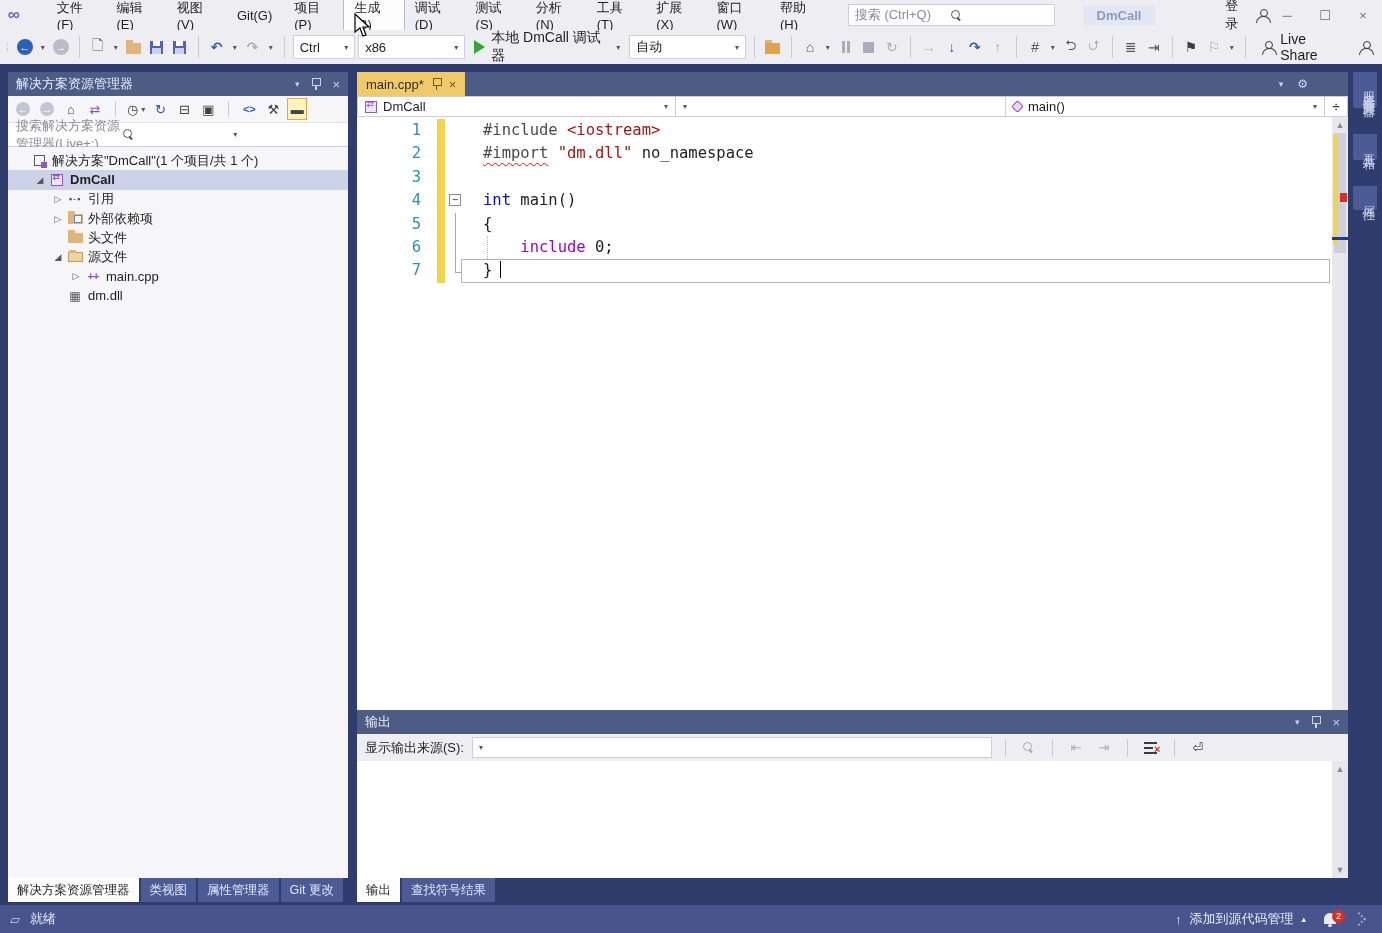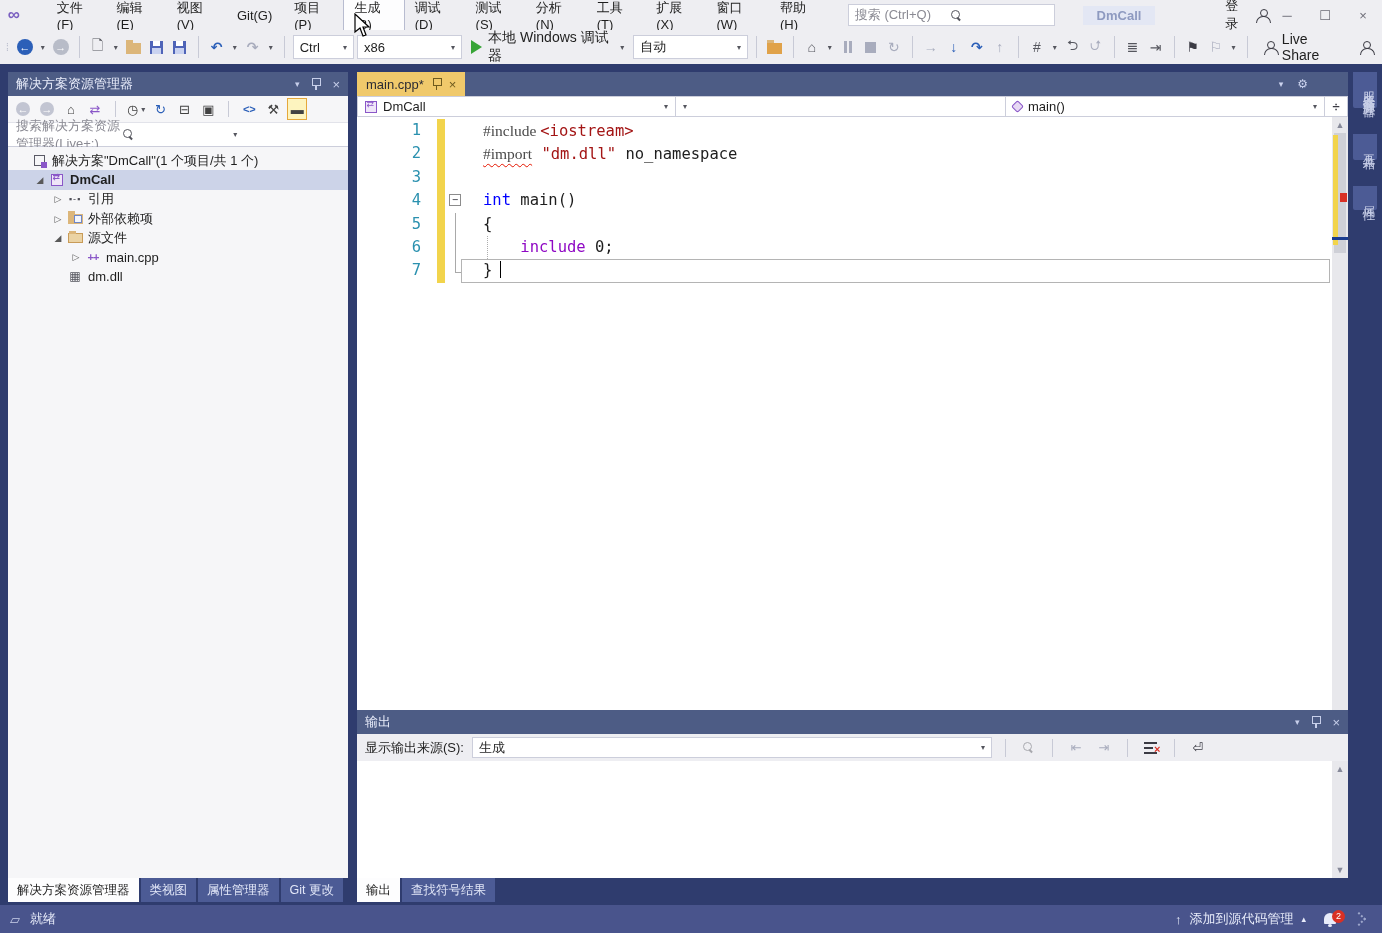--- a/index.html
+++ b/index.html
@@ -110,21 +110,21 @@
   .cl .bpm{width:22px;flex:none;}
   .cl .num{width:58px;flex:none;text-align:right;padding-right:16px;color:#2B91AF;}
   .cl .chg{width:8px;flex:none;}
   .cl.mod .chg{background:#F2D44C;}
   .cl .outl{width:22px;flex:none;position:relative;}
   .foldbox{position:absolute;left:4px;top:5px;width:12px;height:12px;border:1px solid #8C8C8C;color:#3B3B44;font-size:10px;line-height:10px;text-align:center;background:#fff;}
   .foldline{position:absolute;left:10px;top:0;bottom:0;width:1px;background:#A9A9A9;}
   .foldend{position:absolute;left:10px;top:0;height:14px;width:6px;border-left:1px solid #A9A9A9;border-bottom:1px solid #A9A9A9;}
   .cl .txt{white-space:pre;position:relative;padding-left:16px;}
   .cl.guide .txt::before{content:"";position:absolute;left:20px;top:0;bottom:0;border-left:1px dotted #ADADAD;}
-  .tok-pp{color:#4A4A4A;font-family:Liberation Serif, serif;} .tok-str{color:#A31515;} .tok-kw{color:#0000FF;text-align:center;}
+  .tok-pp{color:#4A4A4A;} .tok-str{color:#A31515;} .tok-kw{color:#0000FF;text-align:center;}
   .tok-ctrl{color:#8F08C4;} .tok-plain{color:#1E1E1E;}
   .squig{text-decoration:underline wavy #E51400 1px;text-underline-offset:4px;}
   .curbox{position:absolute;left:104px;right:2px;top:0;height:23.4px;border:1px solid #B4B4B4;pointer-events:none;}
   .caret{display:inline-block;width:1px;height:17px;background:#000;vertical-align:-3px;margin-left:8px;}
 
   
   .vscroll{width:16px;flex:none;background:#E8E8EC;position:relative;}
   .sarrow{position:absolute;left:0;width:16px;height:16px;color:#868999;font-size:9px;display:flex;align-items:center;justify-content:center;}
   .vthumb{position:absolute;left:2px;right:2px;background:#CFD0D7;}
   .mark-y{position:absolute;left:1px;width:5px;background:#F2D44C;}
@@ -240,21 +240,21 @@
     <div class="combo" style="width:64px">
       <span class="cv">Ctrl</span>
         <span class="carot">▾</span>
     </div>
     <div class="combo" style="width:110px">
       <span class="cv">x86</span>
         <span class="carot">▾</span>
     </div>
     <span class="tbtn" style="gap:6px;padding:0 6px">
       <span class="ic-play"></span>
-      <span>本地 Windows 调试器</span>
+      <span>本地 DmCall 调试器</span>
       <span class="carot">▾</span>
     </span>
     <div class="combo" style="width:120px">
       <span class="cv">自动</span>
         <span class="carot">▾</span>
     </div>
     <span class="tsep"></span>
     <span class="tbtn">
         <span class="ic-folder" style="background:#E0A24A"></span>
       </span>
@@ -359,20 +359,28 @@
             </span>
             <span>引用</span>
           </div>
           <div class="trow">
             <span style="width: 42px; flex: 0 0 auto;"></span>
             <span class="arrow">▷</span>
             <span class="ticon">
               <span class="i-fold dep"></span>
             </span>
             <span>外部依赖项</span>
+          </div>
+          <div class="trow">
+            <span style="width: 42px; flex: 0 0 auto;"></span>
+            <span class="arrow"></span>
+            <span class="ticon">
+              <span class="i-fold"></span>
+            </span>
+            <span>头文件</span>
           </div>
           <div class="trow">
             <span style="width: 42px; flex: 0 0 auto;"></span>
             <span class="arrow">◢</span>
             <span class="ticon">
               <span class="i-fold open"></span>
             </span>
             <span>源文件</span>
           </div>
           <div class="trow">
@@ -533,21 +541,20 @@
         <span class="sp"></span>
         <span class="picons">
           <span style="font-size:9px">▾</span>
           <span class="ic-pin"></span>
           <span>×</span>
         </span>
       </div>
       <div class="out-toolbar">
         <span>显示输出来源(S):</span>
         <div class="out-combo">
-          <span style="flex:1">生成</span>
           <span class="carot">▾</span>
         </div>
         <span class="tsep" style="height:18px"></span>
         <span class="oti" style="color:#A8ACBD">
             <span class="ic-lens" style="opacity:.45"></span>
           </span>
         <span class="tsep" style="height:18px"></span>
         <span class="oti" style="color:#A8ACBD">⇤</span>
         <span class="oti" style="color:#A8ACBD">⇥</span>
         <span class="tsep" style="height:18px"></span>

